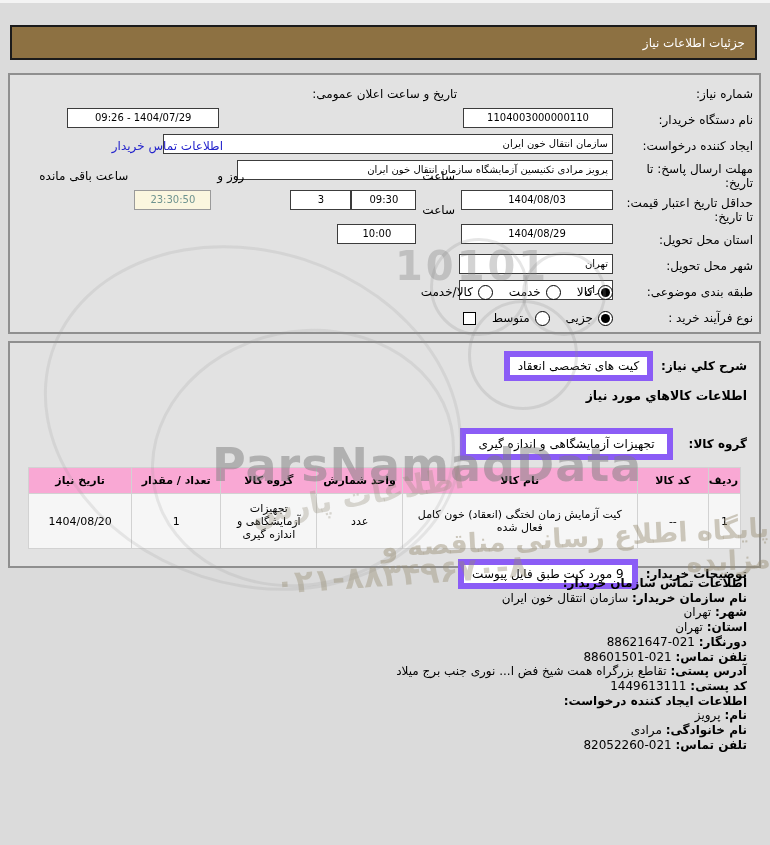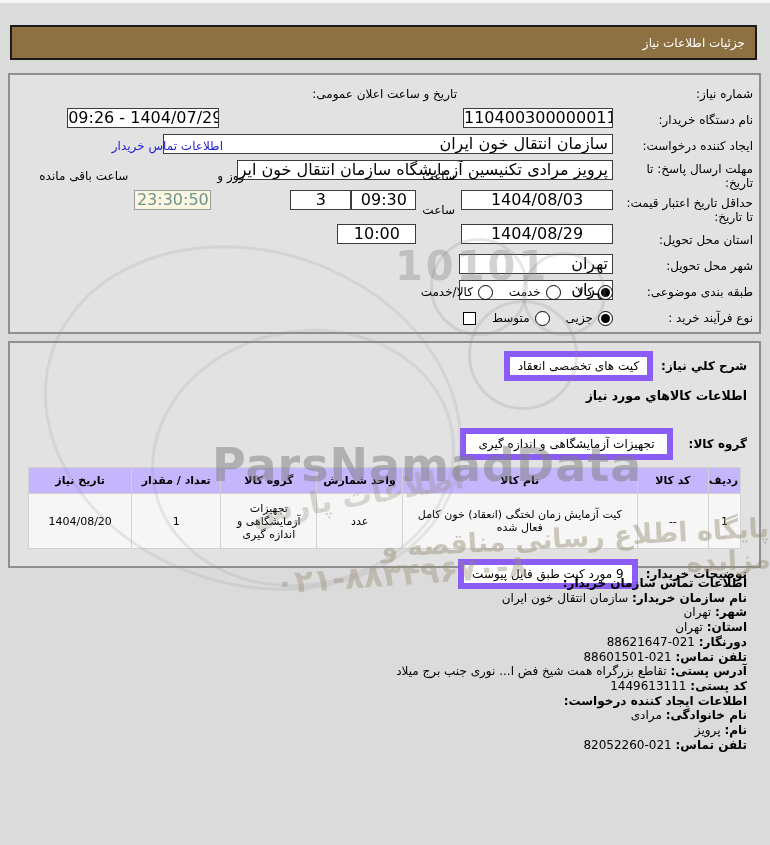--- a/index.html
+++ b/index.html
@@ -14,21 +14,21 @@
   .panel{position:absolute;left:8px;width:753px;box-sizing:border-box;
          border:2px solid #8f8f8f;background:#e2e2e2;}
   .panel1{top:73px;height:261px;padding-top:6px;}
   .panel2{top:341px;height:227px;padding-top:8px;}
 
   .frow{display:flex;align-items:center;padding:0 6px;}
   .h26{height:26px}.h34{height:34px}
   .lbl{flex:0 0 136px;font-size:12px;line-height:14px;padding-left:4px;}
   .inline-lbl{font-size:12px;margin:0 6px;white-space:nowrap;}
   .inp{box-sizing:border-box;height:20px;line-height:17px;border:1px solid #3c3c3c;background:#fff;
-       font-size:16px;text-align:center;white-space:nowrap;overflow:hidden;flex:none;margin-top:47px;}
+       font-size:10px;text-align:center;white-space:nowrap;overflow:hidden;flex:none;margin-top:47px;}
   .ta-r{text-align:right;padding-right:4px;}
   .w150{width:150px}.w152{width:152px}.w450{width:450px}.w417{width:376px}
   .w65{width:65px}.w61{width:61px}.w79{width:79px}.w77{width:77px}.w154{width:154px}
   .ml93{margin-left:93px}.ml40{margin-left:40px}
   .cd{background:#fbf6df;border:1px solid #9a9a9a;color:#6e938f;}
   .link{color:#2323cc;font-size:12px;margin-right:14px;cursor:pointer;white-space:nowrap;}
 
   .radio{width:13px;height:13px;border:1px solid #000;border-radius:50%;background:#fff;
          margin-left:5px;flex:none;position:relative;}
   .radio.sel::after{content:"";position:absolute;inset:2px;border-radius:50%;background:#000;}
@@ -37,21 +37,21 @@
             margin-left:6px;flex:none;}
   .cblbl{font-size:12px;white-space:nowrap;}
 
   .prow{display:flex;align-items:center;padding:0 12px;margin-bottom:7px;}
   .blbl{font-weight:bold;font-size:12px;white-space:nowrap;}
   .vbox{border:6px solid #8b5cf6;background:#fff;font-size:12px;padding:2px 8px;
         margin-right:8px;white-space:nowrap;}
   .sec-head{font-weight:bold;font-size:12.5px;padding:0 12px;margin-bottom:25px;}
 
   table.goods{width:calc(100% - 36px);margin:2px 18px 10px;border-collapse:collapse;table-layout:fixed;}
-  table.goods th{background:#c4b5fd;border:1px solid #d2d2d2;font-size:11px;font-weight:bold;
+  table.goods th{background:#f9a8d4;border:1px solid #d2d2d2;font-size:11px;font-weight:bold;
                  height:25px;padding:0 2px;color:#000;}
   table.goods td{background:#f6f6f6;border:1px solid #d2d2d2;font-size:11px;text-align:center;
                  height:54px;padding:0 6px;}
 
   .contact{position:absolute;top:576px;right:23px;left:30px;text-align:right;
            font-size:12px;line-height:14.7px;}
   .contact .b{font-weight:bold;}
 
   
   .wm{position:absolute;inset:0;pointer-events:none;z-index:6;}
@@ -204,22 +204,22 @@
   <div class="contact">
     <div class="b">اطلاعات تماس سازمان خریدار:</div>
     <div><span class="b">نام سازمان خریدار:</span> <span>سازمان انتقال خون ایران</span></div>
     <div><span class="b">شهر:</span> <span>تهران</span></div>
     <div><span class="b">استان:</span> <span>تهران</span></div>
     <div><span class="b">دورنگار:</span> <span dir="ltr">88621647-021</span></div>
     <div><span class="b">تلفن تماس:</span> <span dir="ltr">88601501-021</span></div>
     <div><span class="b">آدرس پستی:</span> <span>تقاطع بزرگراه همت شیخ فض ا... نوری جنب برج میلاد</span></div>
     <div><span class="b">کد پستی:</span> <span dir="ltr">1449613111</span></div>
     <div class="b">اطلاعات ایجاد کننده درخواست:</div>
+    <div><span class="b">نام:</span> <span>پرویز</span></div>
     <div><span class="b">نام خانوادگی:</span> <span>مرادی</span></div>
-    <div><span class="b">نام:</span> <span>پرویز</span></div>
     <div><span class="b">تلفن تماس:</span> <span dir="ltr">82052260-021</span></div>
   </div>
 
   <div class="wm">
     <div class="wm-circle" style="top:238px;left:430px;width:92px;height:92px;"></div>
     <div class="wm-circle" style="top:252px;left:522px;width:78px;height:78px;"></div>
     <div class="wm-circle" style="top:300px;left:468px;width:104px;height:104px;"></div>
     <div class="wm-ellipse" style="top:250px;left:40px;width:420px;height:330px;transform:rotate(18deg);"></div>
     <div class="wm-ellipse" style="top:330px;left:150px;width:300px;height:250px;transform:rotate(-12deg);"></div>
     <div class="wm-digits">10101</div>

